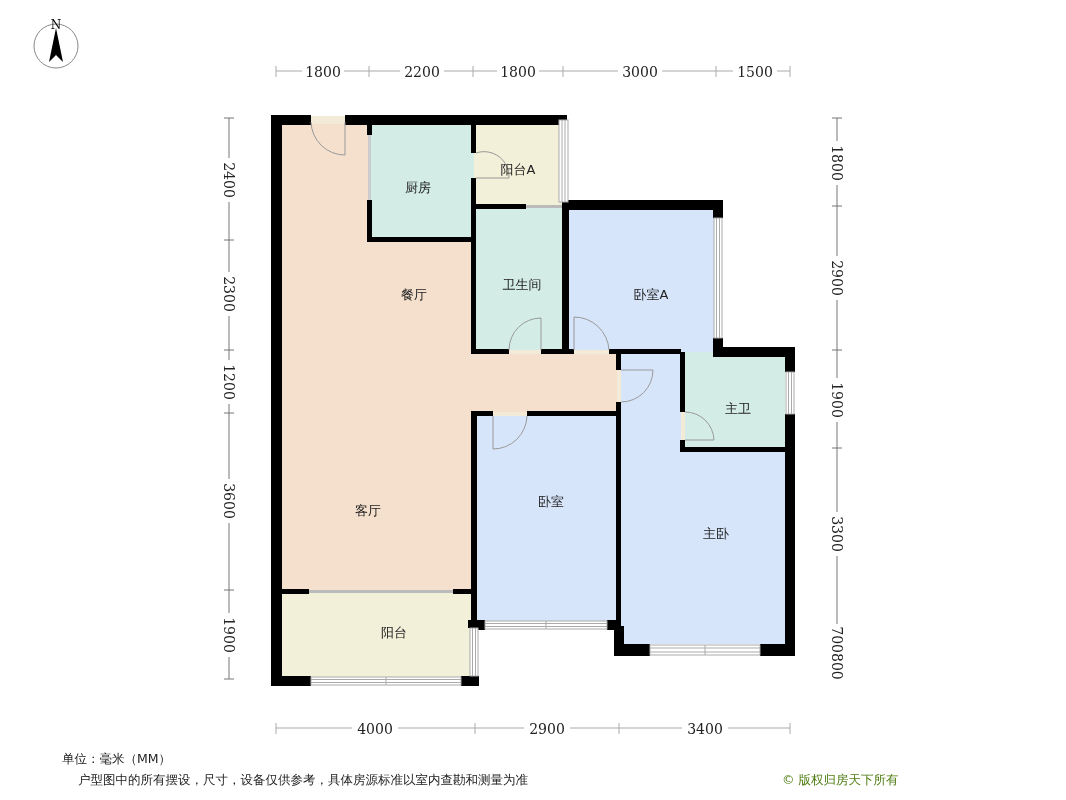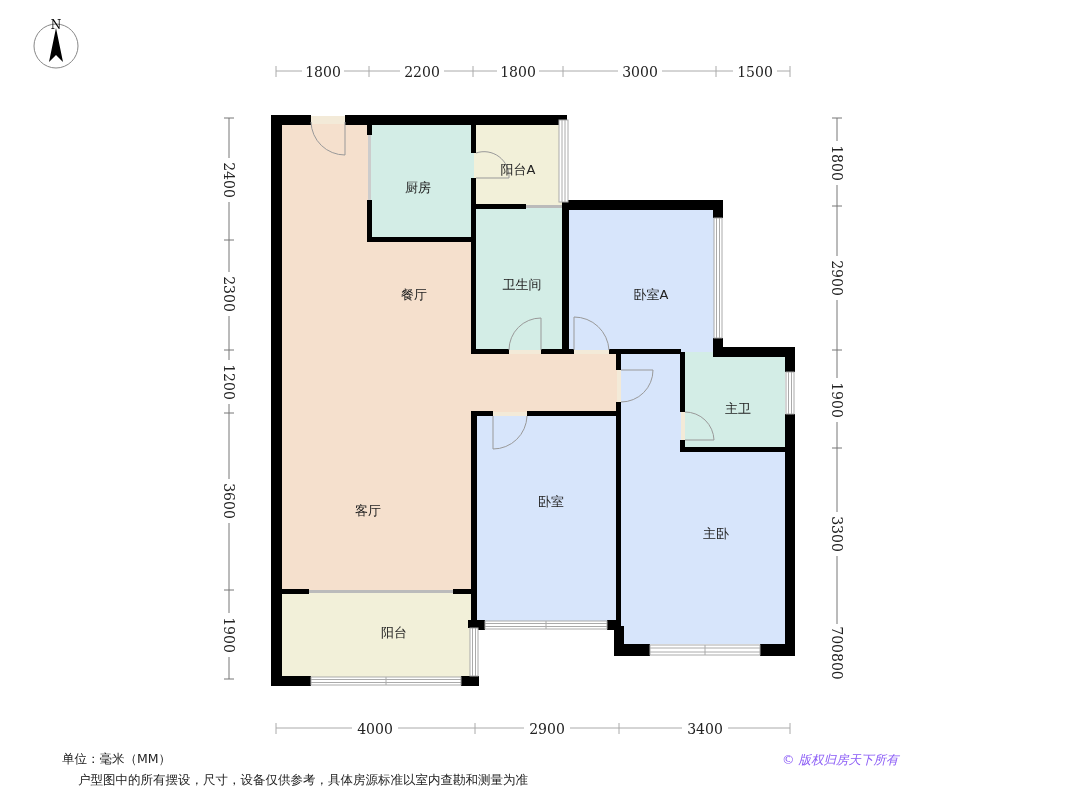--- a/index.html
+++ b/index.html
@@ -2,21 +2,21 @@
 <html><head>
 <meta charset="utf-8">
 <style>
   html, body { margin: 0; padding: 0; background: #ffffff; }
   body { width: 1066px; height: 800px; position: relative; overflow: hidden;
          font-family: "DejaVu Sans", "Liberation Sans", sans-serif; }
   #plan { position: absolute; left: 0; top: 0; width: 1066px; height: 800px; }
   .dim { font-family: "DejaVu Serif", "Liberation Serif", serif; font-size: 14px; fill: #222; }
   .room-label { font-size: 13px; fill: #222; }
   .foot { position: absolute; left: 62px; font-size: 12.5px; color: #222; }
-  .copy { position: absolute; left: 782px; top: 752px; font-size: 12.5px; color: #8b5cf6; font-style: italic; }
+  .copy { position: absolute; left: 782px; top: 772px; font-size: 12.5px; color: #4d7c0f; }
 </style>
 </head>
 <body>
 
 <svg id="plan" viewBox="0 0 1066 800" xmlns="http://www.w3.org/2000/svg">
 
   <g>
     <circle cx="56" cy="46" r="22" fill="none" stroke="#888" stroke-width="1"></circle>
     <polygon points="56,28 49,62 56,55 63,62" fill="#000"></polygon>
     <text x="56" y="29" text-anchor="middle" font-family="DejaVu Serif, serif" font-size="12" fill="#000">N</text>

